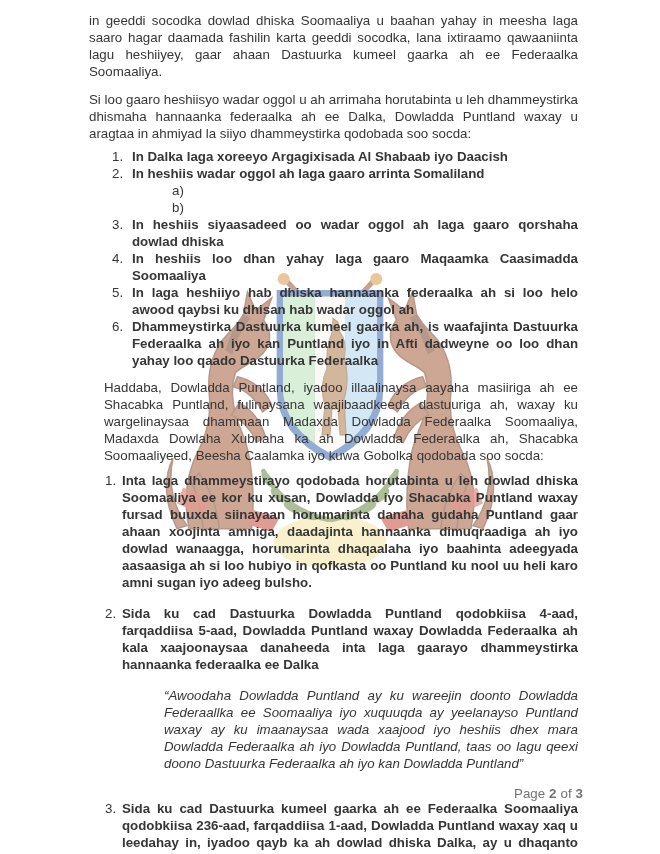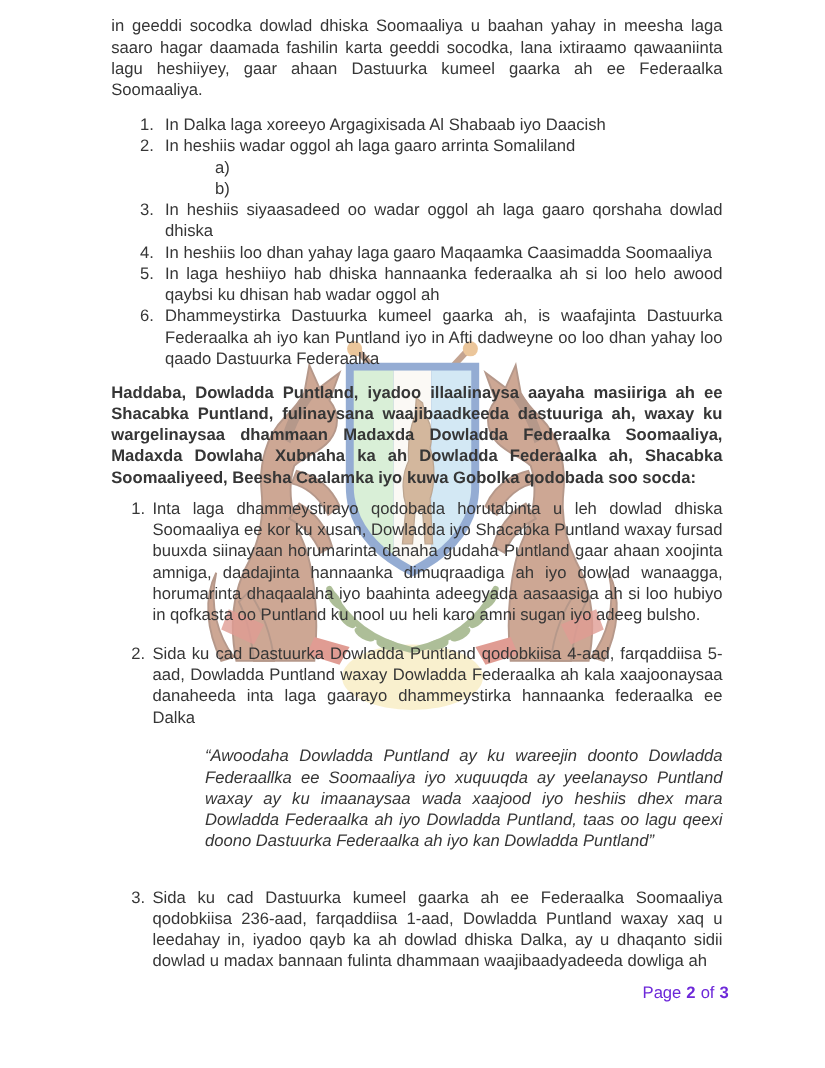--- a/index.html
+++ b/index.html
@@ -37,34 +37,35 @@
   .list1 .li{padding-left:23px;}
   .list1 .li .marker{width:20px;flex-shrink:0;}
   .list1 .li.sub{padding-left:83px;}
   .list1 .li.sub .marker{width:22px;}
   .list2 .li{padding-left:16px;margin-bottom:14px;}
   .list2 .li .marker{width:17px;flex-shrink:0;}
   .li-text{
     flex:1;
     text-align:justify;
     text-align-last:left;
+    font-weight:bold;
   }
-  .p3{margin:0 0 8px 0;font-weight:bold;}
+  .p3{margin:0 0 8px 15px;}
   .quote{
     margin:1px 0 28px 75px;
     font-style:italic;
     text-align:justify;
     text-align-last:left;
   }
   .footer{
     position:absolute;
     top:786px;right:77px;
     z-index:1;
     font-size:13.3px;
-    color:#6d28d9;
+    color:#737373;
     display:flex;
     gap:4px;
   }
   .footer b{font-weight:bold;}
 </style>
 </head>
 <body>
 
 <div class="page">
 
@@ -122,20 +123,21 @@
       <path d="M248,236 L220,244 L228,258 L254,250 Z" fill="#c23b2a"></path>
       <path d="M24,214 L52,226 L44,242 L18,230 Z" fill="#c23b2a" opacity="0.8"></path>
       <path d="M316,214 L288,226 L296,242 L322,230 Z" fill="#c23b2a" opacity="0.8"></path>
     </svg>
   </div>
 
   <div class="content">
 
     <p class="para">in geeddi socodka dowlad dhiska Soomaaliya u baahan yahay in meesha laga saaro hagar daamada fashilin karta geeddi socodka, lana ixtiraamo qawaaniinta lagu heshiiyey, gaar ahaan Dastuurka kumeel gaarka ah ee Federaalka Soomaaliya.</p>
 
+    <p class="para tight">Si loo gaaro heshiisyo wadar oggol u ah arrimaha horutabinta u leh dhammeystirka dhismaha hannaanka federaalka ah ee Dalka, Dowladda Puntland waxay u aragtaa in ahmiyad la siiyo dhammeystirka qodobada soo socda:</p>
 
     <div class="list list1">
       <div class="li">
         <span class="marker">1.</span>
         <span class="li-text">In Dalka laga xoreeyo Argagixisada Al Shabaab iyo Daacish</span>
       </div>
       <div class="li">
         <span class="marker">2.</span>
         <span class="li-text">In heshiis wadar oggol ah laga gaaro arrinta Somaliland</span>
       </div>

